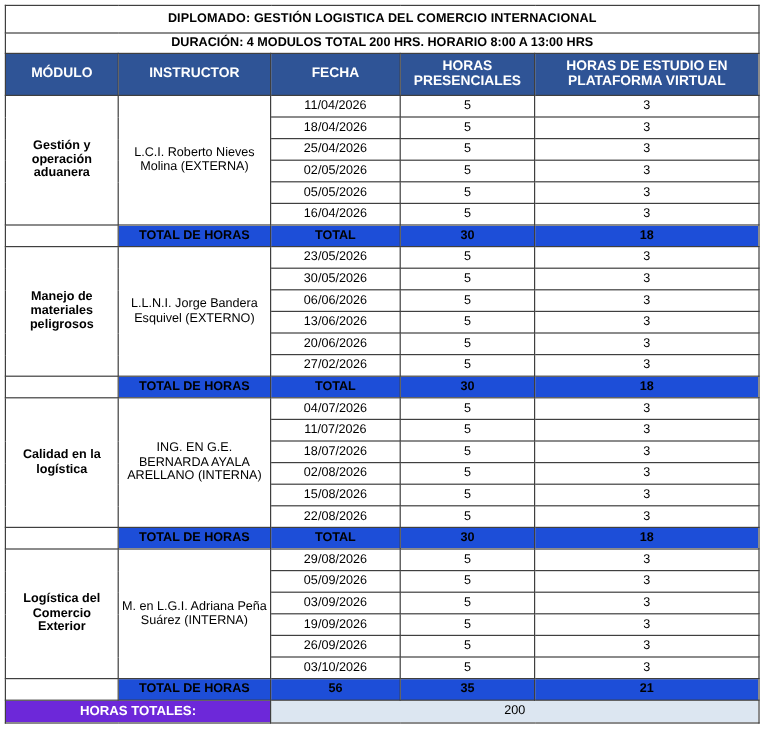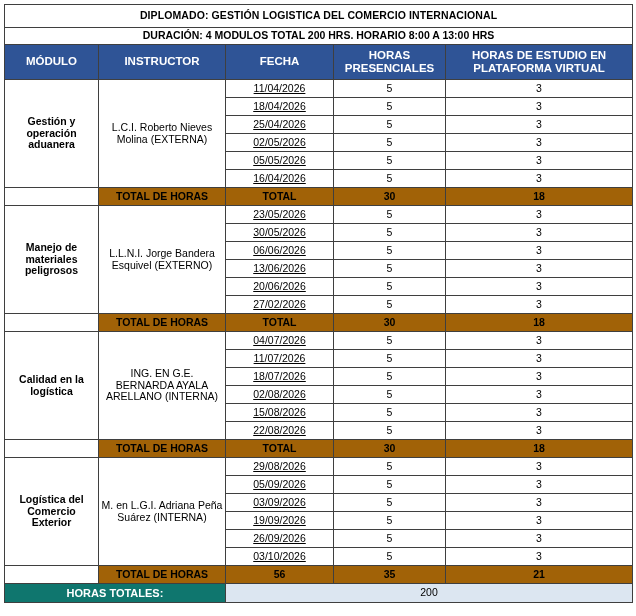--- a/index.html
+++ b/index.html
@@ -66,33 +66,33 @@
     font-weight: bold;
     font-size: 10.5px;
     line-height: 1.35;
     background: #ffffff;
   }
   td.instructor-cell {
     font-size: 10.5px;
     line-height: 1.35;
     background: #ffffff;
   }
-  td.date-cell { height: 17px; text-decoration: underline; }
+  td.date-cell { height: 17px; }
   td.num-cell  { height: 17px; }
 
   tr.total-row td {
-    background: #a16207;
+    background: #1d4ed8;
     font-weight: bold;
     height: 17px;
   }
   tr.total-row td.blank-module {
     background: #ffffff;
   }
   tr.grand-row td.grand-label {
-    background: #0f766e;
+    background: #6d28d9;
     color: #ffffff;
     font-weight: bold;
     font-size: 11px;
     height: 18px;
   }
   tr.grand-row td.grand-value {
     background: #dce6f1;
     font-size: 10.5px;
     height: 18px;
   }

